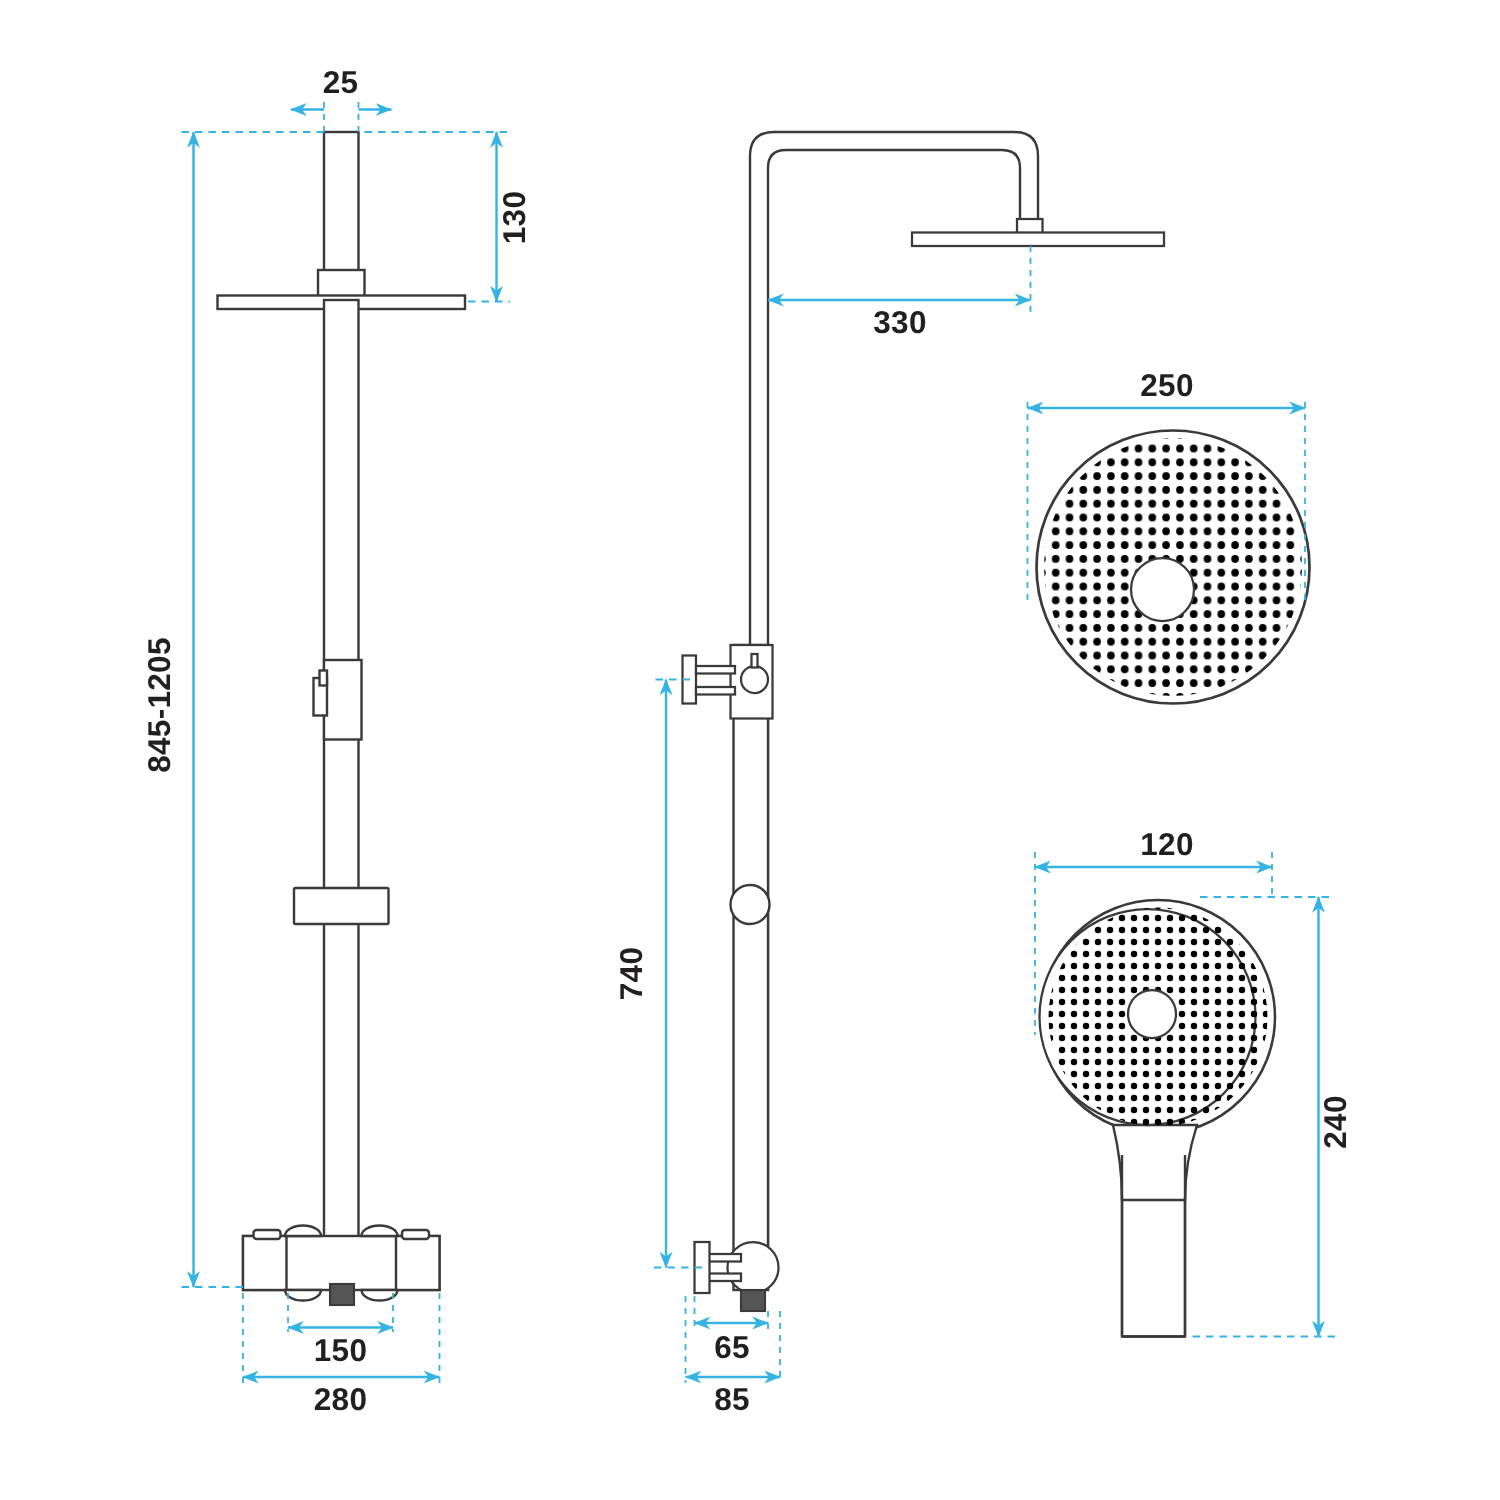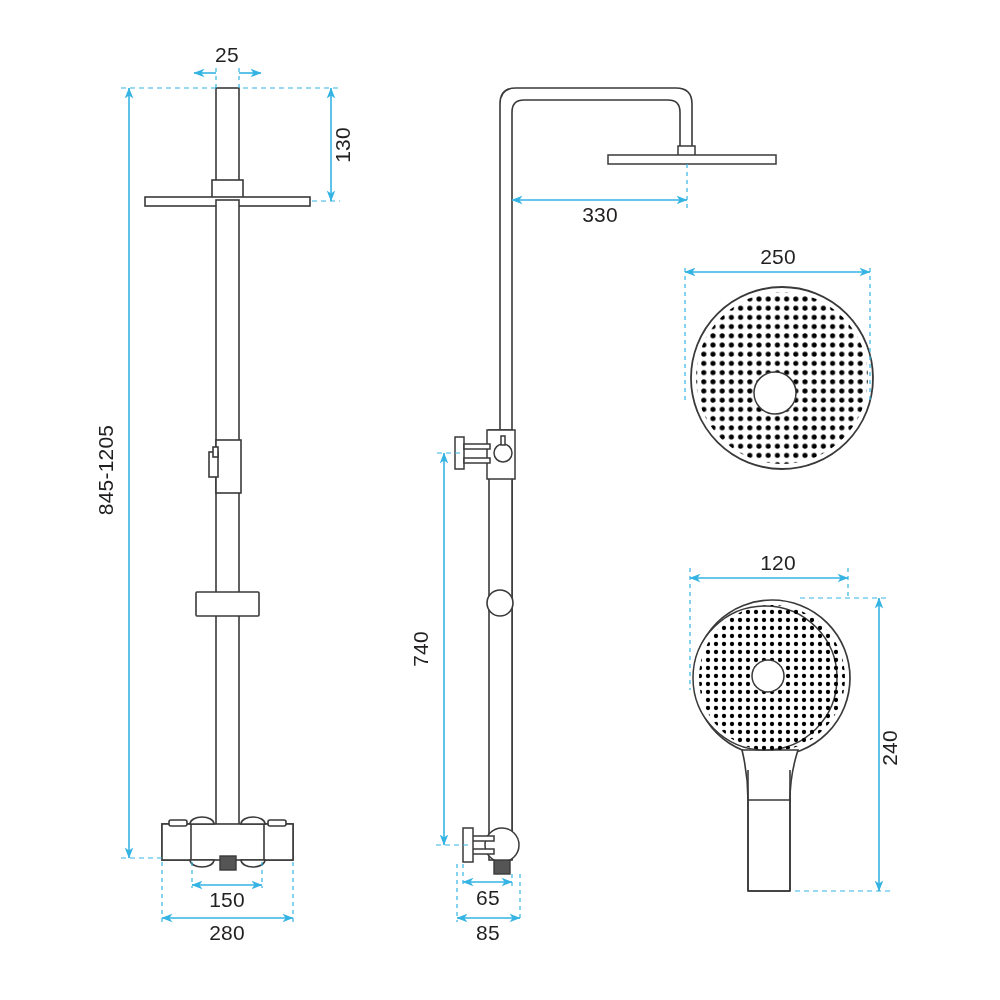--- a/index.html
+++ b/index.html
@@ -11,20 +11,21 @@
     width: 1000px;
     height: 1000px;
     font-family: "Liberation Sans", sans-serif;
     overflow: hidden;
   }
   #sheet {
     position: relative;
     width: 1000px;
     height: 716px;
     background: #ffffff;
+    font-weight: bold;
   }
   svg.drawing {
     position: absolute;
     left: 0;
     top: 0;
     width: 1000px;
     height: 1000px;
     display: block;
   }
   text.dim {

